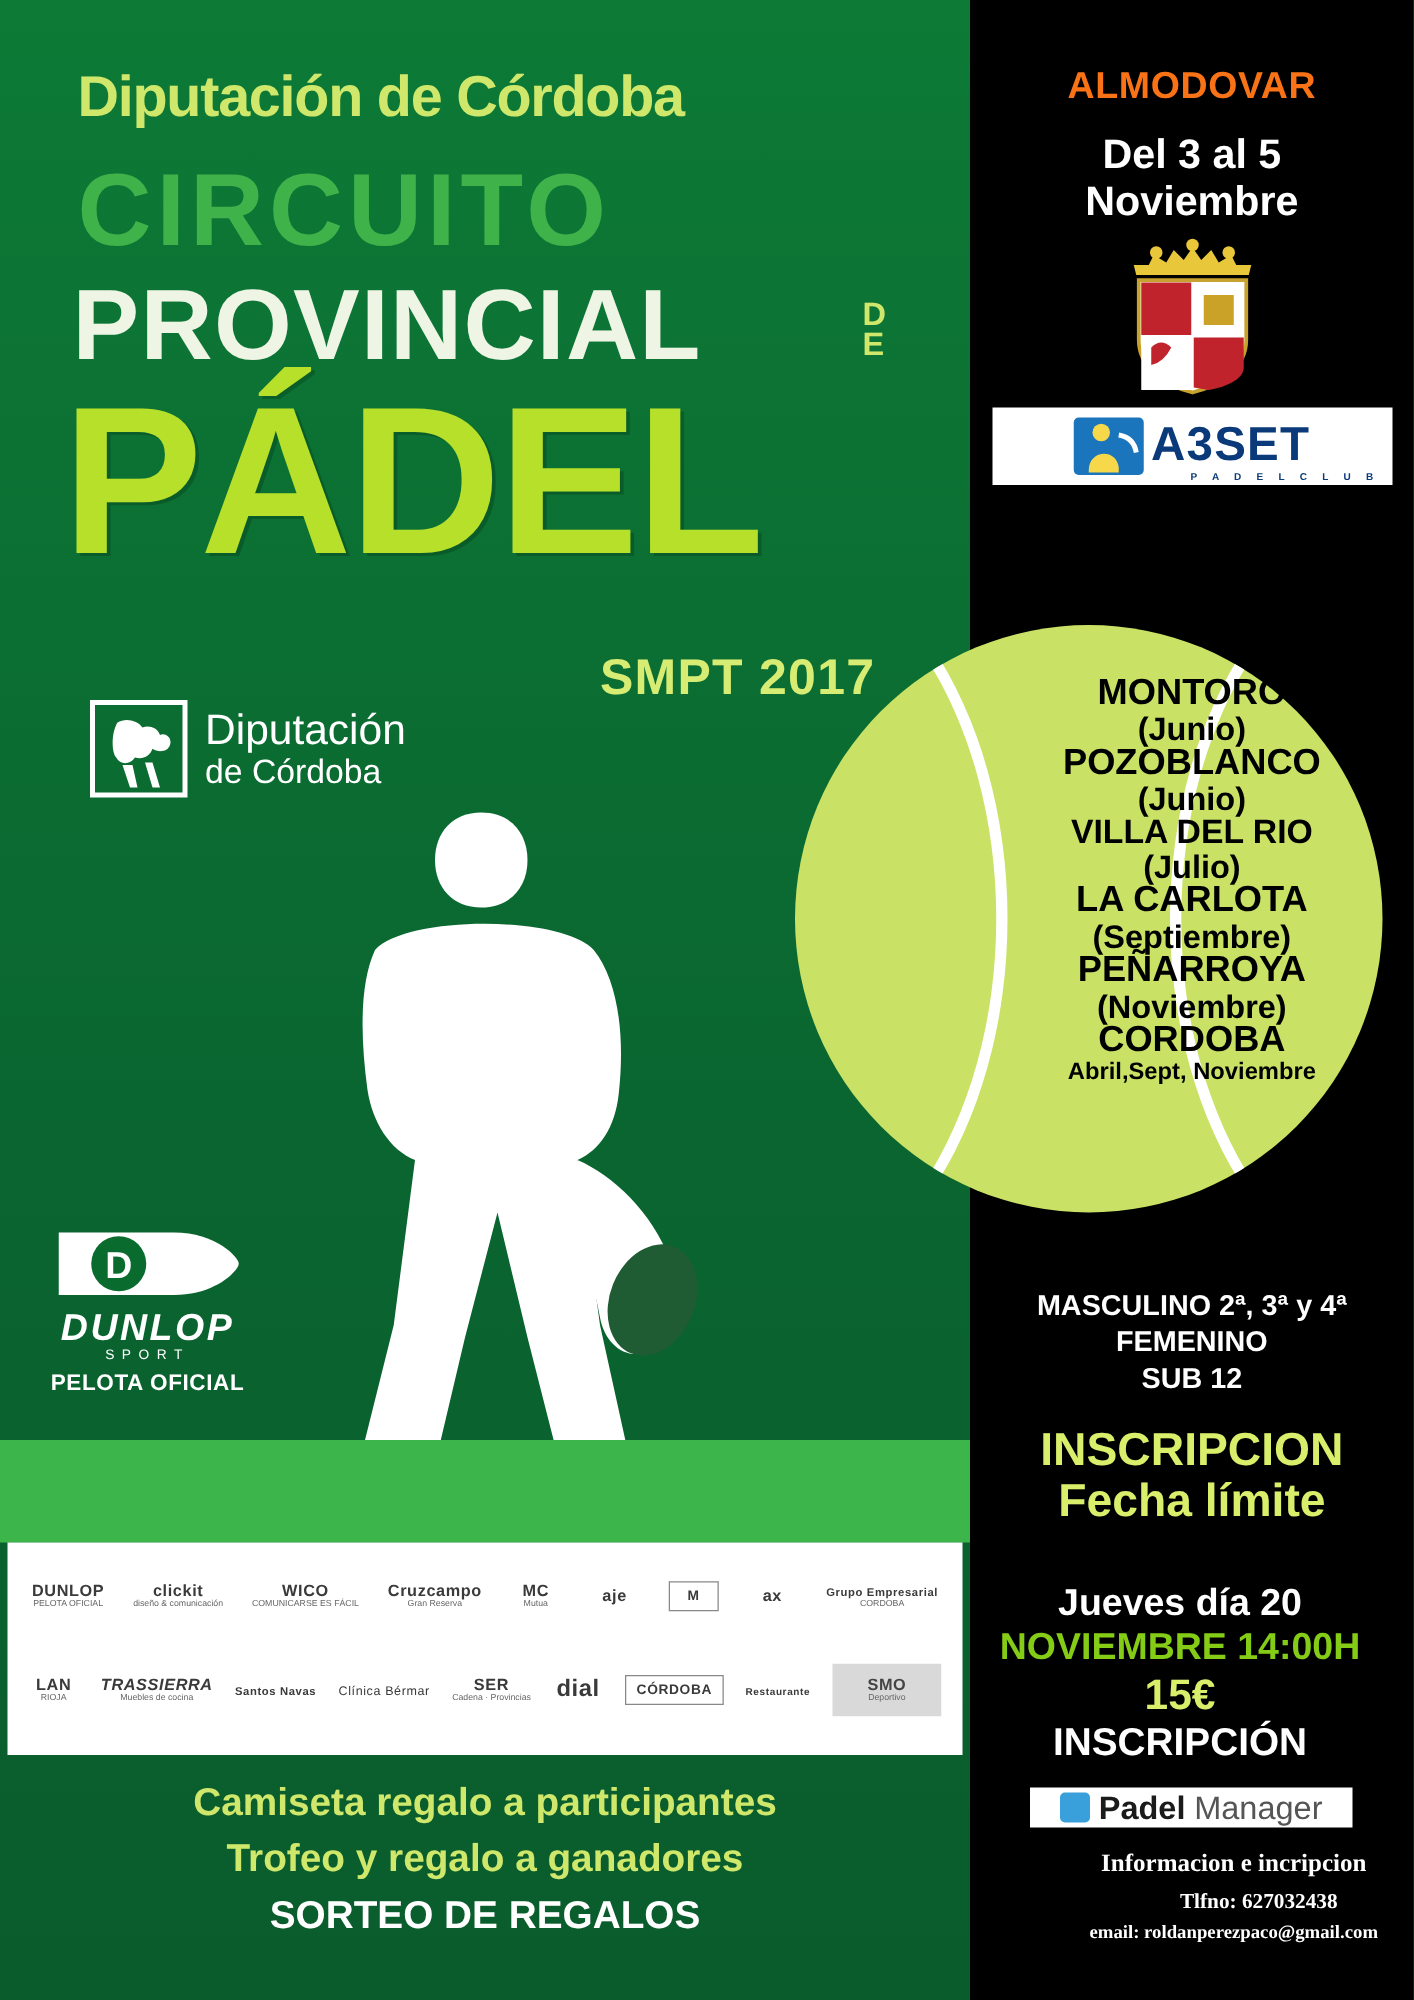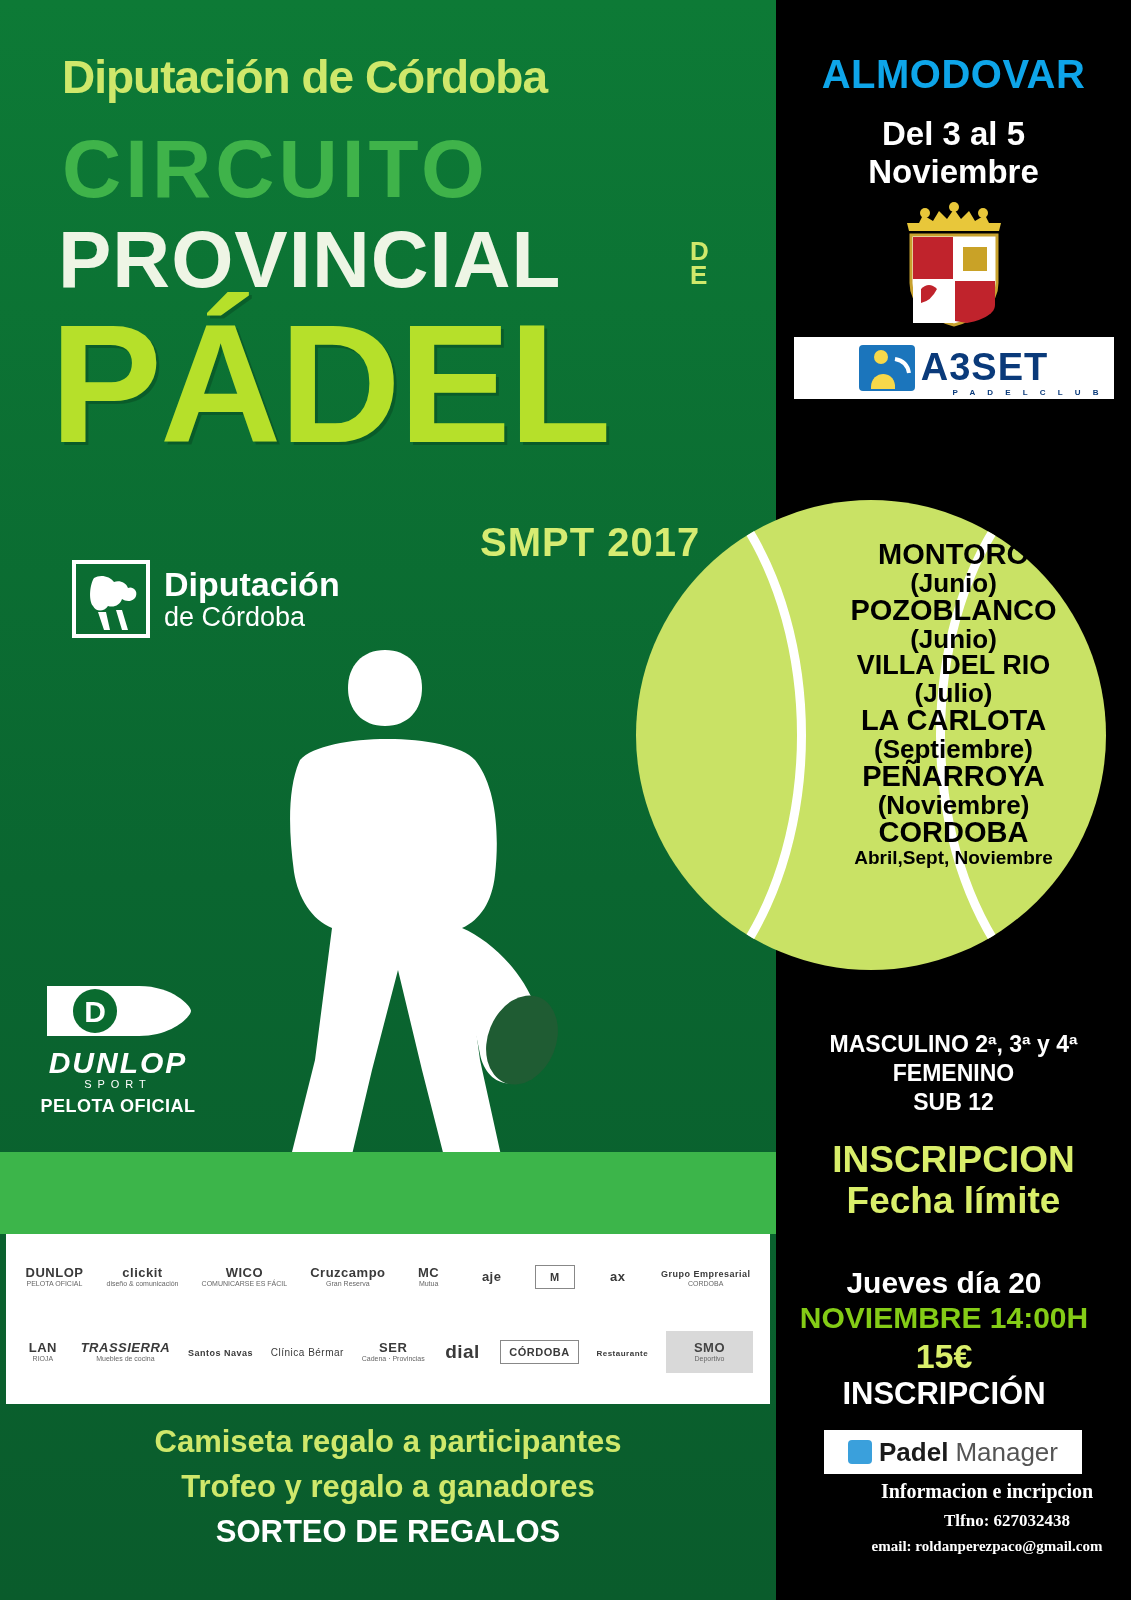--- a/index.html
+++ b/index.html
@@ -58,21 +58,21 @@
   .dip-logo-mark {
     width: 78px; height: 78px; border: 4px solid #ffffff;
     position: relative; background: transparent;
   }
   .dip-logo-mark .fig {
     position: absolute; left: 10px; top: 8px; width: 56px; height: 60px;
   }
   .dip-logo-text {
     color: #ffffff; line-height: 1.05;
   }
-  .dip-logo-text .l1 { font-size: 34px; font-weight: bold; }
+  .dip-logo-text .l1 { font-size: 34px; font-weight: normal; }
   .dip-logo-text .l2 { font-size: 27px; font-weight: normal; }
   
   .dunlop {
     position: absolute; left: 28px; top: 980px;
     width: 180px; text-align: center; color: #ffffff;
   }
   .dunlop .mark {
     width: 150px; height: 62px; margin: 0 auto 4px auto; position: relative;
   }
   .dunlop .name { font-size: 30px; font-weight: bold; font-style: italic; letter-spacing: 2px;}
@@ -109,21 +109,21 @@
   .promo div { font-size: 31px; }
   .promo div:nth-child(3) { color: #ffffff; }
   
   .right-col {
     position: absolute; left: 776px; top: 0; width: 355px; height: 1600px;
     background: #000000;
     text-align: center;
     color: #ffffff;
   }
   .almodovar {
-    margin-top: 52px; font-size: 40px; font-weight: bold; color: #0ea5e9; letter-spacing: .5px;
+    margin-top: 52px; font-size: 30px; font-weight: bold; color: #f97316; letter-spacing: .5px;
   }
   .fechas {
     margin-top: 18px; font-size: 33px; font-weight: bold; color: #ffffff; line-height: 1.15;
   }
   .crest { width: 130px; height: 130px; margin: 10px auto 4px auto; position: relative; }
   .asset-logo {
     width: 320px; height: 62px; margin: 6px auto 0 auto; background: #ffffff;
     display: flex; align-items: center; justify-content: center; gap: 6px;
     position: relative;
   }
@@ -166,21 +166,21 @@
   }
   .jueves {
     position: absolute; left: 0; top: 1265px; width: 336px;
     color: #ffffff; font-weight: bold; line-height: 1.18;
   }
   .jueves .l1 { font-size: 30px; }
   .jueves .l2 { font-size: 30px; color: #84cc16; }
   .jueves .l3 { font-size: 34px; color: #d9ee6a; }
   .jueves .l4 { font-size: 31px; }
   .pm-logo {
-    position: absolute; left: 48px; top: 1430px; width: 258px; height: 44px;
+    position: absolute; left: 48px; top: 1430px; width: 258px; height: 32px;
     background: #ffffff; display: flex; align-items: center; justify-content: center; gap: 7px;
   }
   .pm-logo .sq { width: 24px; height: 24px; background: #3aa0dc; border-radius: 4px; position: relative;}
   .pm-logo .t1 { font-size: 26px; font-weight: bold; color: #1b1b1b; }
   .pm-logo .t2 { font-size: 26px; color: #555; }
   .contact {
     position: absolute; left: 0; top: 1480px; width: 422px; color: #ffffff; font-family: Liberation Serif, serif;
   }
   .contact .c1 { font-size: 20px; font-weight: bold; }
   .contact .c2 { font-size: 17px; font-weight: bold; margin-top: 8px; margin-left: 40px;}

